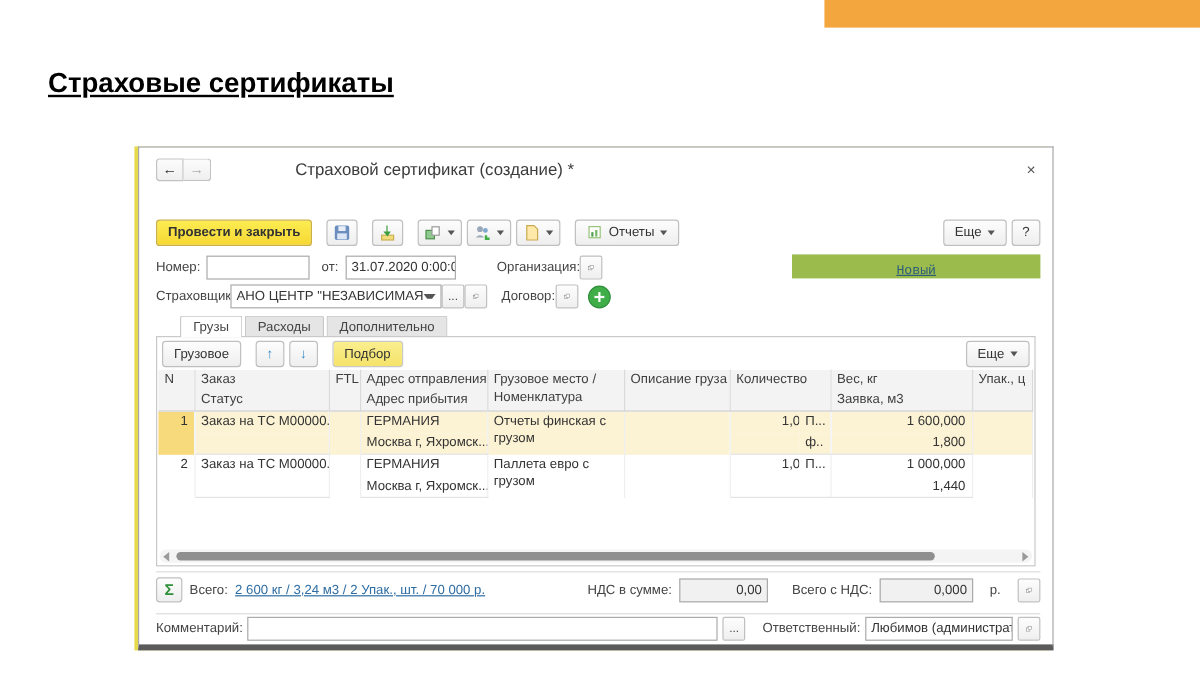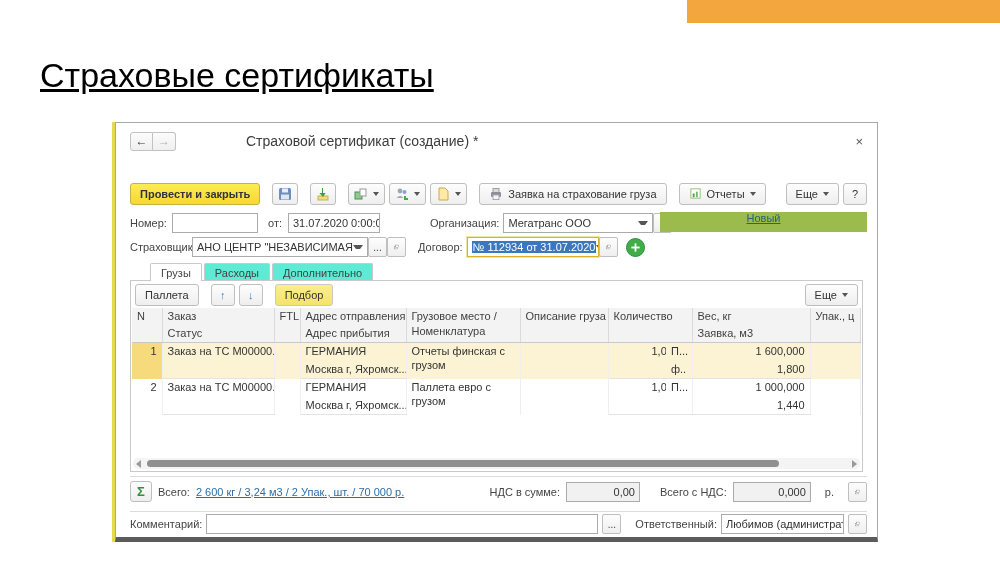--- a/index.html
+++ b/index.html
@@ -4,21 +4,21 @@
 <style>
   * { box-sizing: border-box; }
   html,body { margin:0; padding:0; }
   body {
     width:1000px; height:564px; position:relative; overflow:hidden;
     background:#ffffff; font-family:"Liberation Sans","DejaVu Sans",sans-serif; color:#333;
   }
   .accent-bar { position:absolute; left:687px; top:0; width:313px; height:23px; background:#F4A63E; }
   .slide-title {
     position:absolute; left:40px; top:56px; margin:0;
-    font-size:34px; font-weight:400; color:#000; text-decoration:underline;
+    font-size:23px; font-weight:700; color:#000; text-decoration:underline;
   }
   
   .win {
     position:absolute; left:115px; top:122px; width:763px; height:420px;
     background:#fff; border:1px solid #A8A8A8; border-bottom:5px solid #5B5B5B;
     box-shadow:-3px 0 0 #E6D94B; font-size:11px;
   }
   .band { position:absolute; left:14px; right:10px; display:flex; align-items:center; }
   label,.lbl { color:#444; white-space:nowrap; }
   
@@ -56,27 +56,27 @@
   }
   .ctl .dd { margin-left:auto; padding-left:4px; }
   .mini {
     display:inline-flex; align-items:center; justify-content:center; width:19px; height:20px;
     background:linear-gradient(#FDFDFD,#EFEFEF); border:1px solid #BFBFBF; border-radius:2px; cursor:pointer; font-size:10px; color:#444;
   }
   .sel-text { background:#3B77BC; color:#fff; padding:0 1px; }
   .ctl-contract { border:1px solid #D9B327; box-shadow:0 0 0 1px #F1E5A4; }
   .plus-btn { width:19px; height:19px; border-radius:50%; border:1px solid #2F8F3A; background:#3FAE49; padding:0; cursor:pointer;
     display:inline-flex; align-items:center; justify-content:center; }
-  .green-bar { position:absolute; left:530px; right:0; top:0; bottom:1px; background:#9BBB4D; display:flex; align-items:flex-start; justify-content:center; }
+  .green-bar { position:absolute; left:530px; right:0; top:0; bottom:1px; background:#9BBB4D; display:flex; align-items:flex-end; justify-content:center;font-family:Liberation Mono, monospace; }
   .green-bar a { color:#2C5E7A; text-decoration:underline; cursor:pointer; }
   .yellow-bar { position:absolute; left:530px; width:201px; top:0; bottom:0; background:#F9F2B8; display:flex; align-items:center; justify-content:center; gap:14px; }
   .yellow-bar a { color:#333; text-decoration:underline; cursor:pointer; }
   
   .tabstrip { top:139px; height:19px; gap:2px; align-items:flex-end;margin-left:20px; }
-  .gtab { display:inline-block; padding:3px 10px 2px; border:1px solid #C9C9C9; border-bottom:none; background:#5eead4;
+  .gtab { display:inline-block; padding:3px 10px 2px; border:1px solid #C9C9C9; border-bottom:none; background:#e5e5e5;
     border-radius:2px 2px 0 0; cursor:pointer; color:#444; }
   .gtab.active { background:#fff; position:relative; z-index:3; cursor:default; }
   
   .grid-panel { position:absolute; left:14px; right:14px; top:157px; height:192px; border:1px solid #C9C9C9; background:#fff; z-index:2; }
   .grid-toolbar { display:flex; align-items:center; gap:4px; padding:2px 4px; height:27px; }
   table.grid { border-collapse:collapse; table-layout:fixed; width:728px; margin-left:1px; }
   .grid th, .grid td { padding:1px 5px; font-weight:400; text-align:left; vertical-align:top; line-height:15px;
     overflow:hidden; white-space:nowrap; text-overflow:clip; }
   .grid thead th { background:#F3F3F3; color:#3F3F3F; border-right:1px solid #DADADA; height:16px; }
   .grid thead tr.h2 th { border-bottom:1px solid #C9C9C9; }
@@ -153,28 +153,20 @@
         </svg>
       <span class="caret"></span>
     </button>
     <button class="btn icon-only">
       <svg width="14" height="14" viewBox="0 0 14 14">
           <path d="M3 1 h6 l3 3 v9 H3 z" fill="#FFE9A8" stroke="#C9A94E"></path>
         </svg>
       <span class="caret"></span>
     </button>
     <button class="btn gap-l">
-      <svg width="14" height="14" viewBox="0 0 14 14">
-          <rect x="4" y="1.5" width="6" height="4" fill="#D7DBE0" stroke="#9AA0A8"></rect>
-          <rect x="2" y="5" width="10" height="5" rx="1" fill="#8A8F98"></rect>
-          <rect x="4" y="8" width="6" height="4.5" fill="#F5F5F5" stroke="#AAA"></rect>
-        </svg>
-      <span>Заявка на страхование груза</span>
-    </button>
-    <button class="btn gap-l">
       <svg width="13" height="13" viewBox="0 0 14 14">
           <rect x="2" y="2" width="10" height="10" fill="#fff" stroke="#8FBF6F"></rect>
           <rect x="4" y="7" width="2" height="4" fill="#4E9E4E"></rect>
           <rect x="7.5" y="5" width="2" height="6" fill="#76B86A"></rect>
         </svg>
       <span>Отчеты</span>
       <span class="caret"></span>
     </button>
     <button class="btn push">
       <span>Еще</span>
@@ -186,25 +178,21 @@
   <div class="band frow1">
     <label style="width:42px">Номер:</label>
     <div class="ctl" style="width:86px">
         <span></span>
       </div>
     <label style="margin-left:10px;width:20px">от:</label>
     <div class="ctl" style="width:92px">
       <span>31.07.2020 0:00:00</span>
 
     </div>
-    <label style="margin-left:50px">Организация:</label>
-    <div class="ctl" style="width:150px;margin-left:4px">
-      <span>Мегатранс ООО</span>
-      <span class="dd caret"></span>
-    </div>
+    <label style="margin-left:34px">Организация:</label>
     <button class="mini">
         <svg width="12" height="12" viewBox="0 0 13 13">
           <rect x="1.5" y="4.5" width="7" height="7" fill="#fff" stroke="#777"></rect>
           <rect x="4.5" y="1.5" width="7" height="7" fill="#fff" stroke="#777"></rect>
         </svg>
       </button>
     <div class="green-bar">
       <a>Новый</a>
     </div>
   </div>
@@ -216,24 +204,20 @@
       <span class="dd caret"></span>
     </div>
     <button class="mini">...</button>
     <button class="mini">
         <svg width="12" height="12" viewBox="0 0 13 13">
           <rect x="1.5" y="4.5" width="7" height="7" fill="#fff" stroke="#777"></rect>
           <rect x="4.5" y="1.5" width="7" height="7" fill="#fff" stroke="#777"></rect>
         </svg>
       </button>
     <label style="margin-left:12px">Договор:</label>
-    <div class="ctl ctl-contract" style="width:132px;margin-left:4px">
-      <span class="sel-text">№ 112934 от 31.07.2020</span>
-      <span class="dd caret"></span>
-    </div>
     <button class="mini">
         <svg width="12" height="12" viewBox="0 0 13 13">
           <rect x="1.5" y="4.5" width="7" height="7" fill="#fff" stroke="#777"></rect>
           <rect x="4.5" y="1.5" width="7" height="7" fill="#fff" stroke="#777"></rect>
         </svg>
       </button>
     <button class="plus-btn" style="margin-left:8px">
       <svg width="11" height="11" viewBox="0 0 12 12">
           <rect x="5" y="1.5" width="2" height="9" fill="#fff"></rect>
           <rect x="1.5" y="5" width="9" height="2" fill="#fff"></rect>
@@ -242,21 +226,21 @@
   </div>
 
   <div class="band tabstrip">
     <span class="gtab active">Грузы</span>
     <span class="gtab">Расходы</span>
     <span class="gtab">Дополнительно</span>
   </div>
 
   <div class="grid-panel">
     <div class="grid-toolbar">
-      <button class="btn">Паллета</button>
+      <button class="btn">Грузовое</button>
       <button class="btn icon-only gap-l" style="color:#2E86C1;font-weight:bold;width:24px;justify-content:center">↑</button>
       <button class="btn icon-only" style="color:#2E86C1;font-weight:bold;width:24px;justify-content:center">↓</button>
       <button class="btn btn-pick gap-l">Подбор</button>
       <button class="btn push">
         <span>Еще</span>
         <span class="caret"></span>
       </button>
     </div>
     <table class="grid">
       <colgroup>

